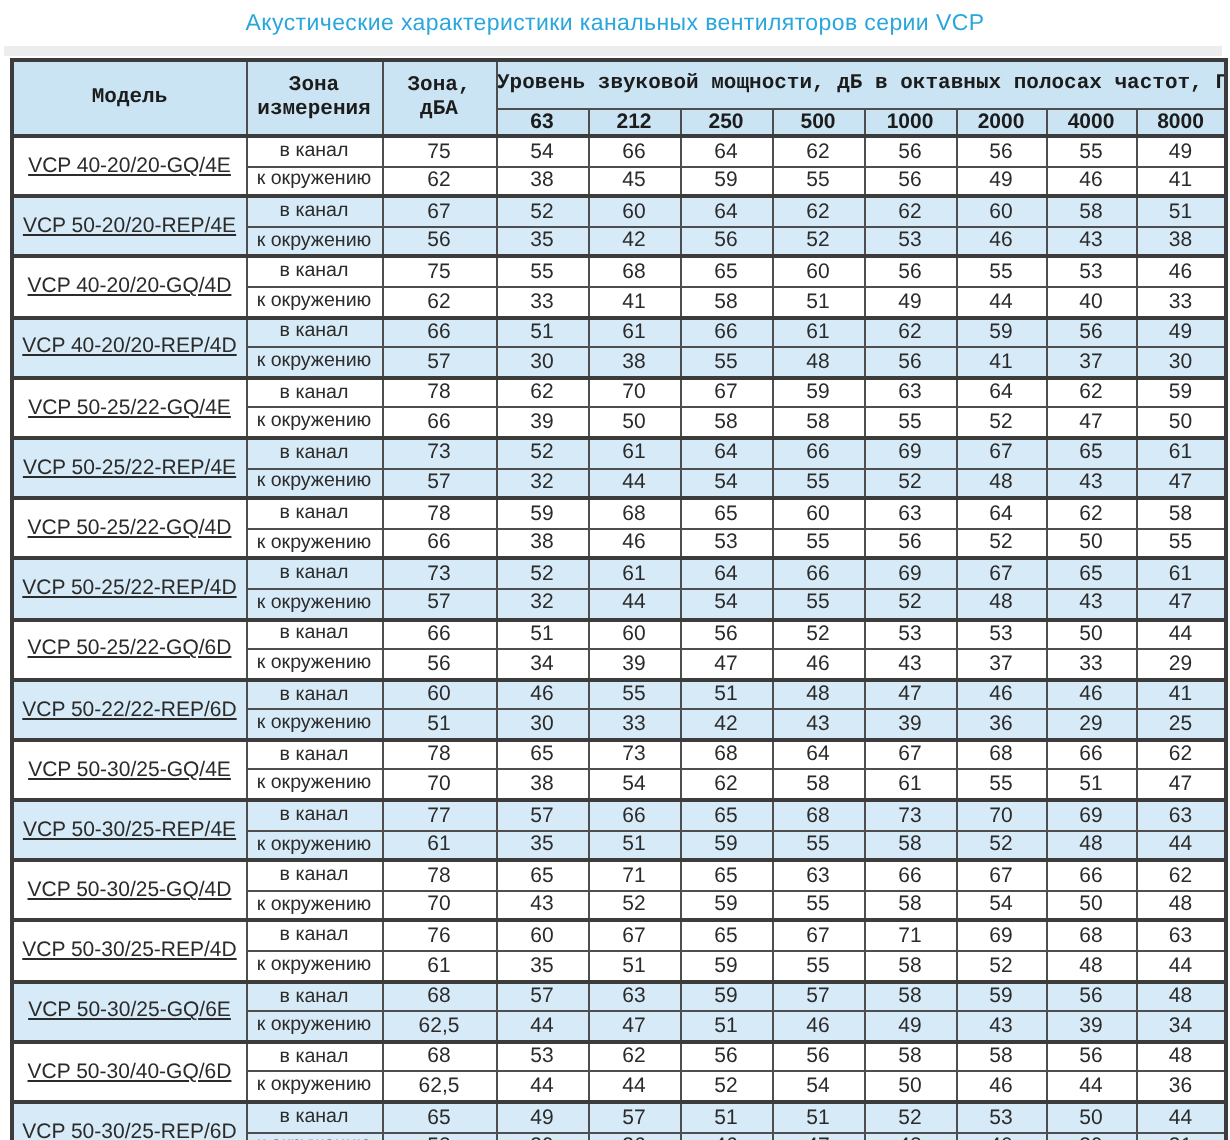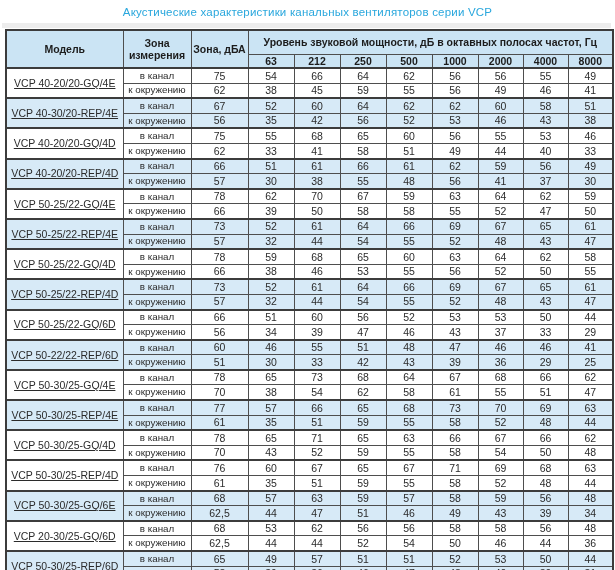--- a/index.html
+++ b/index.html
@@ -24,21 +24,21 @@
   }
   th, td {
     border: 1px solid #4e4e4e;
     text-align: center; vertical-align: middle;
     padding: 0; overflow: hidden;
   }
   thead th {
     background: #cbe4f4; color: #1c1c1c;
     font-size: 10.5px; font-weight: bold; line-height: 1.15;
   }
-  tr.head-top { height: 24px; }
+  tr.head-top { height: 24px; font-family: Liberation Mono, monospace; }
   tr.freq-row { height: 14px; }
   tr.freq-row th { font-size: 10.5px; }
   th.octave-head { white-space: nowrap; }
   tbody { border: 2px solid #3c3c3c; }
   tbody td {
     background: #ffffff; color: #2b2b2b;
     font-size: 10.5px; line-height: 1; height: 13.6px;
   }
   tbody.hl td { background: #d7eaf7; }
   td.model { font-size: 10.5px; text-decoration: underline; }
@@ -104,21 +104,21 @@
         <td>59</td>
         <td>55</td>
         <td>56</td>
         <td>49</td>
         <td>46</td>
         <td>41</td>
       </tr>
     </tbody>
     <tbody class="hl">
       <tr>
-        <td class="model" rowspan="2">VCP 40-30/20-REP/4E</td>
+        <td class="model" rowspan="2">VCP 50-20/20-REP/4E</td>
         <td class="zone">в канал</td>
         <td>67</td>
         <td>52</td>
         <td>60</td>
         <td>64</td>
         <td>62</td>
         <td>62</td>
         <td>60</td>
         <td>58</td>
         <td>51</td>
@@ -482,21 +482,21 @@
         <td>51</td>
         <td>46</td>
         <td>49</td>
         <td>43</td>
         <td>39</td>
         <td>34</td>
       </tr>
     </tbody>
     <tbody>
       <tr>
-        <td class="model" rowspan="2">VCP 20-30/25-GQ/6D</td>
+        <td class="model" rowspan="2">VCP 50-30/40-GQ/6D</td>
         <td class="zone">в канал</td>
         <td>68</td>
         <td>53</td>
         <td>62</td>
         <td>56</td>
         <td>56</td>
         <td>58</td>
         <td>58</td>
         <td>56</td>
         <td>48</td>

